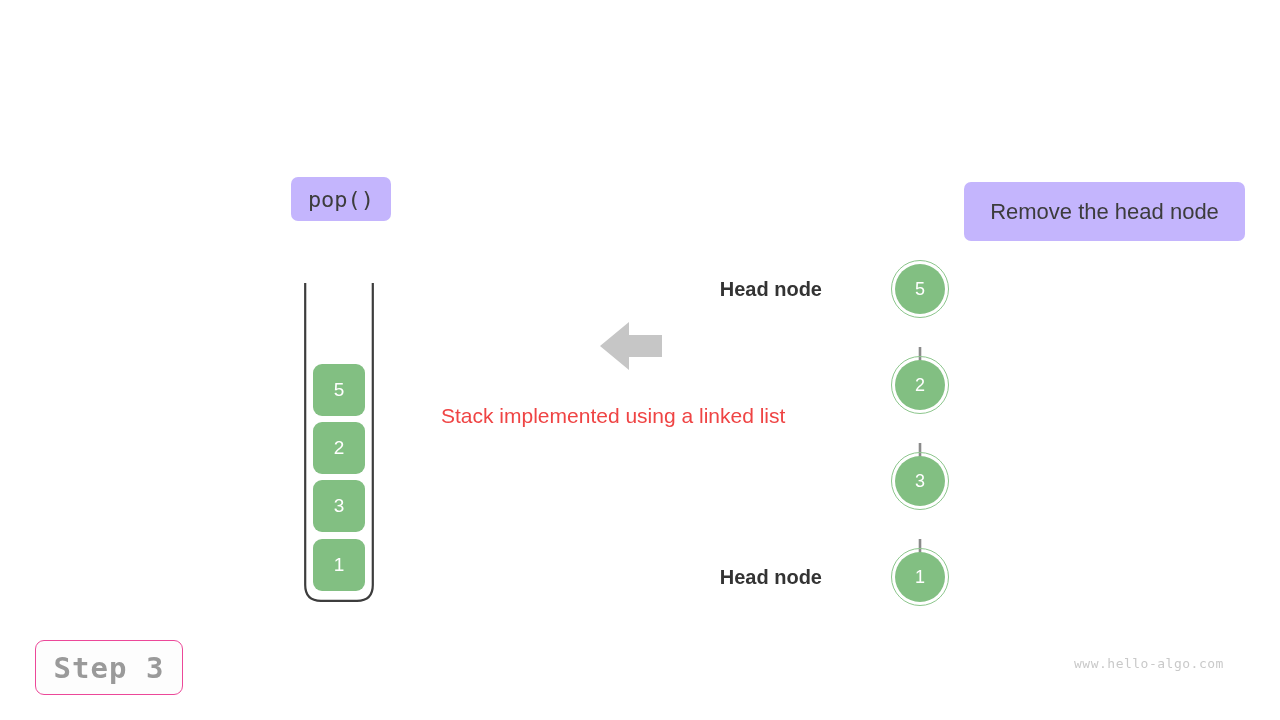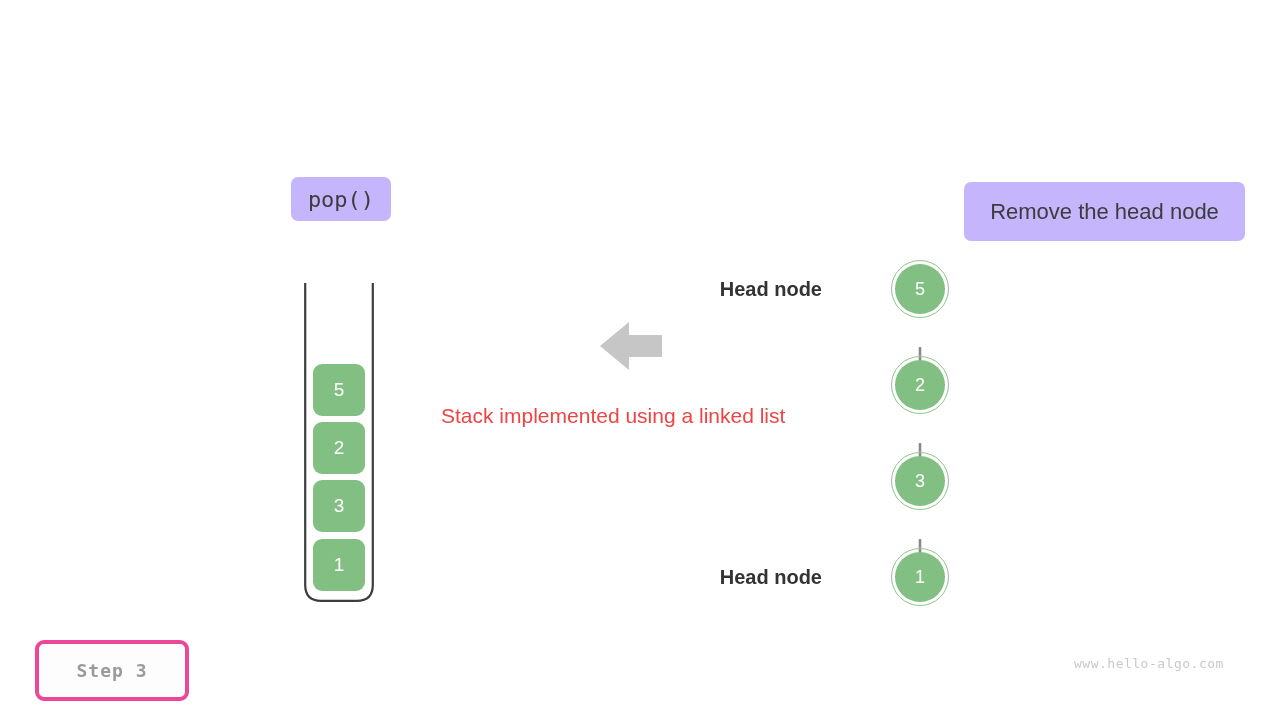--- a/index.html
+++ b/index.html
@@ -50,27 +50,27 @@
   }
 
   
   #step-badge {
     position: absolute;
     left: 35px;
     top: 640px;
     width: 146px;
     height: 53px;
     background: #fdfdfd;
-    border: 4px solid #ec4899;
+    border: 1px solid #ec4899;
     border-radius: 9px;
     display: flex;
     align-items: center;
     justify-content: center;
     font-family: "DejaVu Sans Mono", "Liberation Mono", monospace;
-    font-size: 18px;
+    font-size: 29px;
     font-weight: bold;
     color: #9a9a9a;
     letter-spacing: 1px;
   }
 
   
   #watermark {
     position: absolute;
     left: 1074px;
     top: 656px;

